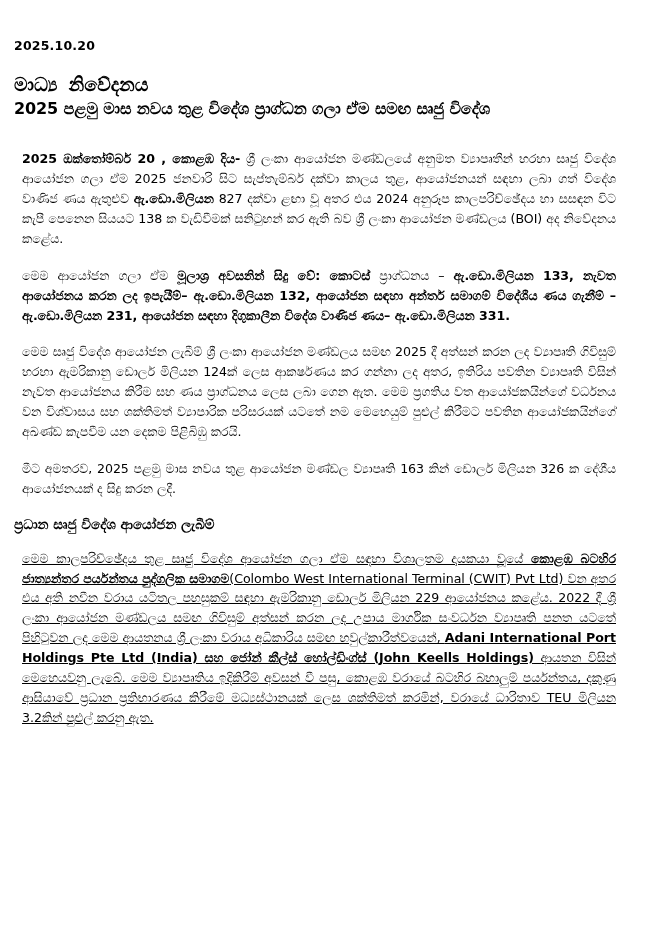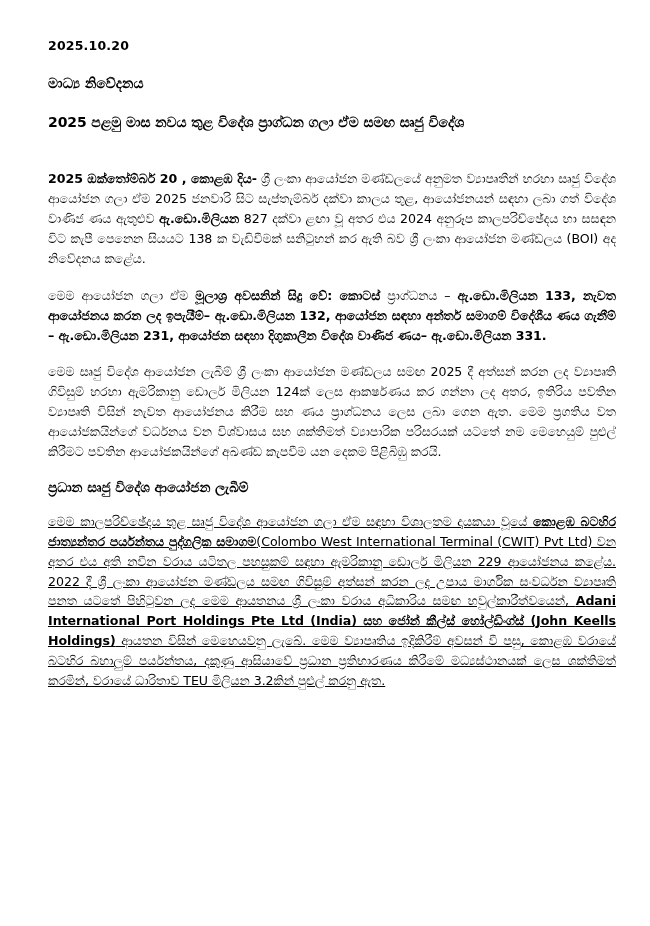--- a/index.html
+++ b/index.html
@@ -11,47 +11,48 @@
     width: 650px;
     height: 926px;
     font-family: "DejaVu Sans", sans-serif;
     color: #000000;
     overflow: hidden;
   }
   .page {
     box-sizing: border-box;
     width: 650px;
     height: 832px;
-    padding: 38px 34px 10px 48px;
+    padding: 38px 34px 10px 14px;
     background: #ffffff;
   }
   .date {
     font-size: 12.5px;
     font-weight: bold;
     letter-spacing: 0.2px;
     margin-bottom: 22px;
   }
   .heading-release {
-    font-size: 14px;
+    font-size: 19px;
     font-weight: bold;
-    margin-bottom: 20px;
+    font-family: Liberation Mono, monospace;
   }
   .title-block {
-    font-size: 14px;
+    font-size: 16px;
     font-weight: bold;
     line-height: 1.52;
-    margin-bottom: 36px;
+    margin-bottom: 28px;
     letter-spacing: -0.1px;
   }
   .para {
     font-size: 12.6px;
     line-height: 1.58;
     text-align: justify;
     margin-bottom: 17px;
     letter-spacing: -0.05px;
+    margin-left: 8px;
   }
   .para.tight {
     margin-bottom: 16px;
     text-decoration: underline;
   }
   .para b {
     font-weight: bold;
   }
   .section-heading {
     font-size: 13.5px;
@@ -72,18 +73,19 @@
   <div class="title-block">
     <div>2025 පළමු මාස නවය තුළ විදේශ ප්‍රාග්ධන ගලා ඒම සමඟ සෘජු විදේශ</div>
   </div>
 
   <p class="para"><b>2025 ඔක්තෝම්බර් 20 , කොළඹ දිය-</b><span> ශ්‍රී ලංකා ආයෝජන මණ්ඩලයේ අනුමත ව්‍යාපෘතීන් හරහා සෘජු විදේශ ආයෝජන ගලා ඒම 2025 ජනවාරි සිට සැප්තැම්බර් දක්වා කාලය තුළ, ආයෝජනයන් සඳහා ලබා ගත් විදේශ වාණිජ ණය ඇතුළුව </span><b>ඇ.ඩො.මිලියන</b><span> 827 දක්වා ළඟා වූ අතර එය 2024 අනුරූප කාලපරිච්ඡේදය හා සසඳන විට කැපී පෙනෙන සියයට 138 ක වැඩිවීමක් සනිටුහන් කර ඇති බව ශ්‍රී ලංකා ආයෝජන මණ්ඩලය (BOI) අද නිවේදනය කළේය.</span></p>
 
   <p class="para"><span>මෙම ආයෝජන ගලා ඒම </span><b>මූලාශ්‍ර අවසනින් සිදු වේ: කොටස්</b><span> ප්‍රාග්ධනය – </span><b>ඇ.ඩො.මිලියන 133, නැවත ආයෝජනය කරන ලද ඉපැයීම්– ඇ.ඩො.මිලියන 132, ආයෝජන සඳහා අන්තර් සමාගම් විදේශීය ණය ගැනීම් – ඇ.ඩො.මිලියන 231, ආයෝජන සඳහා දිගුකාලීන විදේශ වාණිජ ණය– ඇ.ඩො.මිලියන 331.</b></p>
 
   <p class="para">මෙම සෘජු විදේශ ආයෝජන ලැබීම් ශ්‍රී ලංකා ආයෝජන මණ්ඩලය සමඟ 2025 දී අත්සන් කරන ලද ව්‍යාපෘති ගිවිසුම් හරහා ඇමරිකානු ඩොලර් මිලියන 124ක් ලෙස ආකර්ෂණය කර ගන්නා ලද අතර, ඉතිරිය පවතින ව්‍යාපෘති විසින් නැවත ආයෝජනය කිරීම සහ ණය ප්‍රාග්ධනය ලෙස ලබා ගෙන ඇත. මෙම ප්‍රගතිය වත ආයෝජකයින්ගේ වර්ධනය වන විශ්වාසය සහ ශක්තිමත් ව්‍යාපාරික පරිසරයක් යටතේ නම මෙහෙයුම් පුළුල් කිරීමට පවතින ආයෝජකයින්ගේ අඛණ්ඩ කැපවීම යන දෙකම පිළිබිඹු කරයි.</p>
 
+  <p class="para">මීට අමතරව, 2025 පළමු මාස නවය තුළ ආයෝජන මණ්ඩල ව්‍යාපෘති 163 කින් ඩොලර් මිලියන 326 ක දේශීය ආයෝජනයක් ද සිදු කරන ලදී.</p>
 
   <div class="section-heading">ප්‍රධාන සෘජු විදේශ ආයෝජන ලැබීම්</div>
 
   <p class="para tight"><span>මෙම කාලපරිච්ඡේදය තුළ සෘජු විදේශ  ආයෝජන ගලා ඒම සඳහා විශාලතම දායකයා වූයේ </span><b>කොළඹ බටහිර ජාත්‍යන්තර පර්යන්තය පුද්ගලික සමාගම</b><span>(Colombo West International Terminal (CWIT) Pvt Ltd) වන අතර එය අති නවීන වරාය යටිතල පහසුකම් සඳහා ඇමරිකානු ඩොලර් මිලියන 229 ආයෝජනය කළේය. 2022 දී ශ්‍රී ලංකා ආයෝජන මණ්ඩලය සමඟ ගිවිසුම් අත්සන් කරන ලද උපාය මාර්ගික සංවර්ධන ව්‍යාපෘති පනත යටතේ පිහිටුවන ලද මෙම ආයතනය ශ්‍රී ලංකා වරාය අධිකාරිය සමඟ හවුල්කාරීත්වයෙන්, </span><b>Adani International Port Holdings Pte Ltd (India) සහ ජෝන් කීල්ස් හෝල්ඩිංග්ස් (John Keells Holdings)</b><span> ආයතන විසින් මෙහෙයවනු ලැබේ. මෙම ව්‍යාපෘතිය ඉදිකිරීම් අවසන් වී පසු, කොළඹ වරායේ බටහිර බහාලුම් පර්යන්තය, දකුණු ආසියාවේ ප්‍රධාන ප්‍රතිභාරණය කිරීමේ මධ්‍යස්ථානයක් ලෙස ශක්තිමත් කරමින්, වරායේ ධාරිතාව TEU මිලියන 3.2කින් පුළුල් කරනු ඇත.</span></p>
 
 </div>
 
 </body></html>

